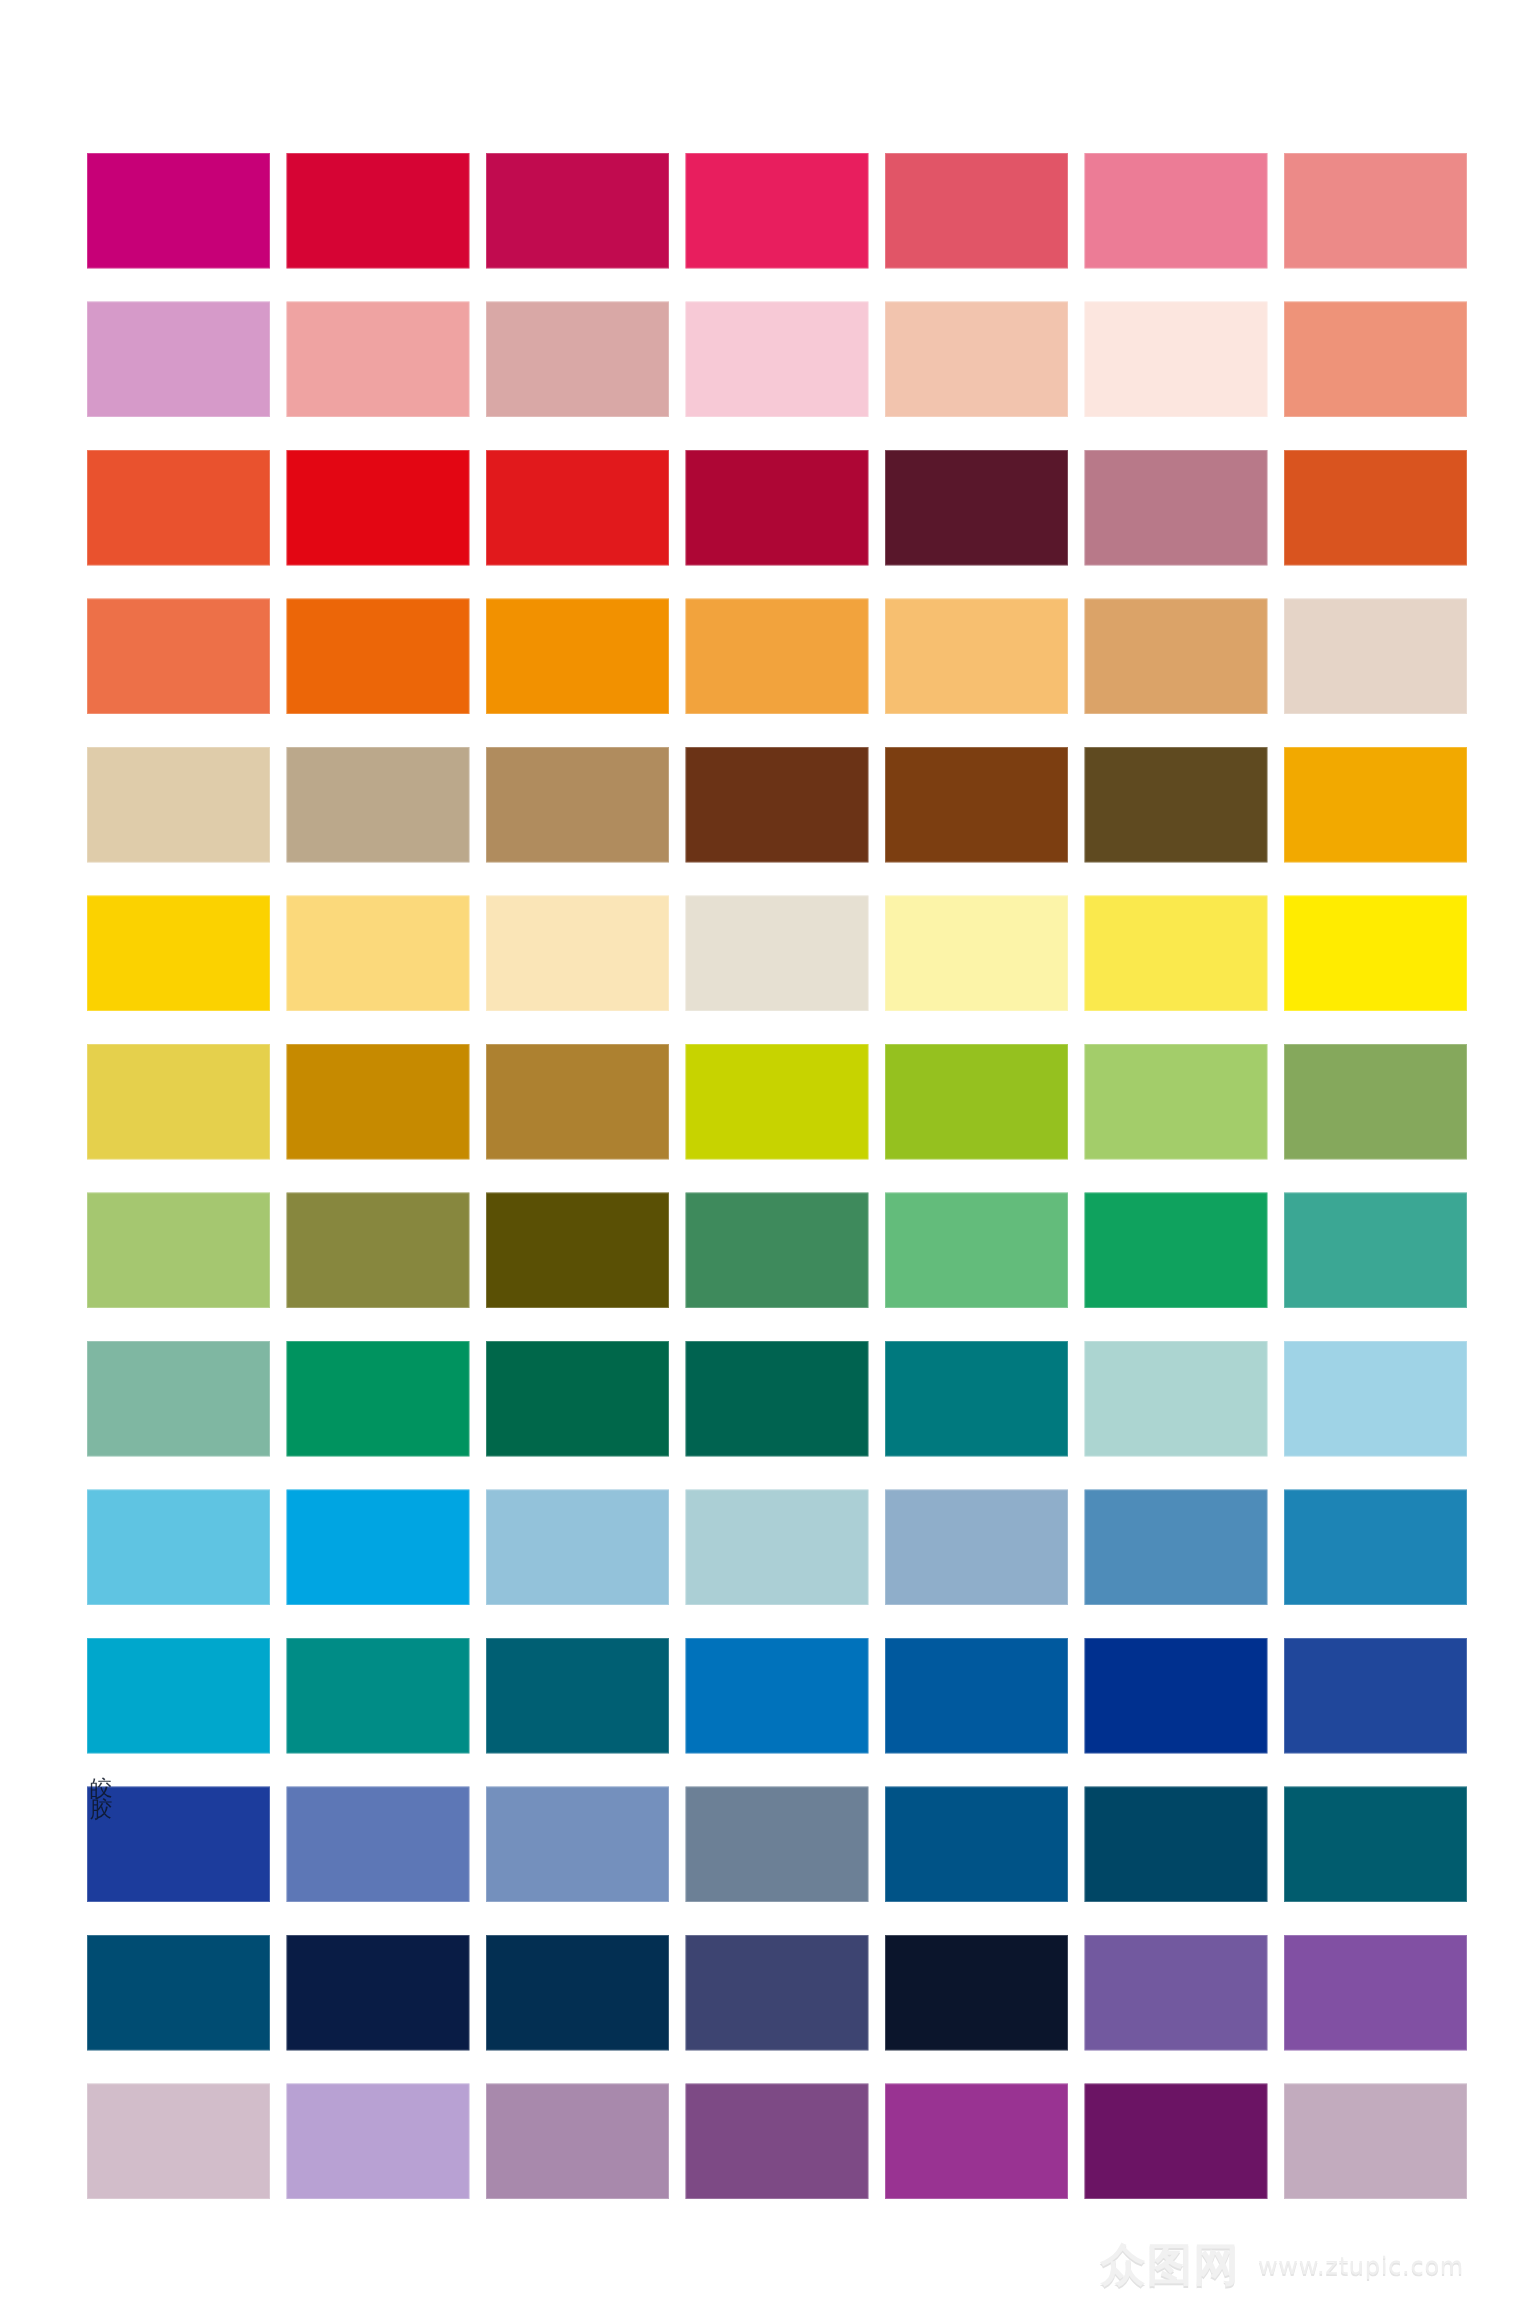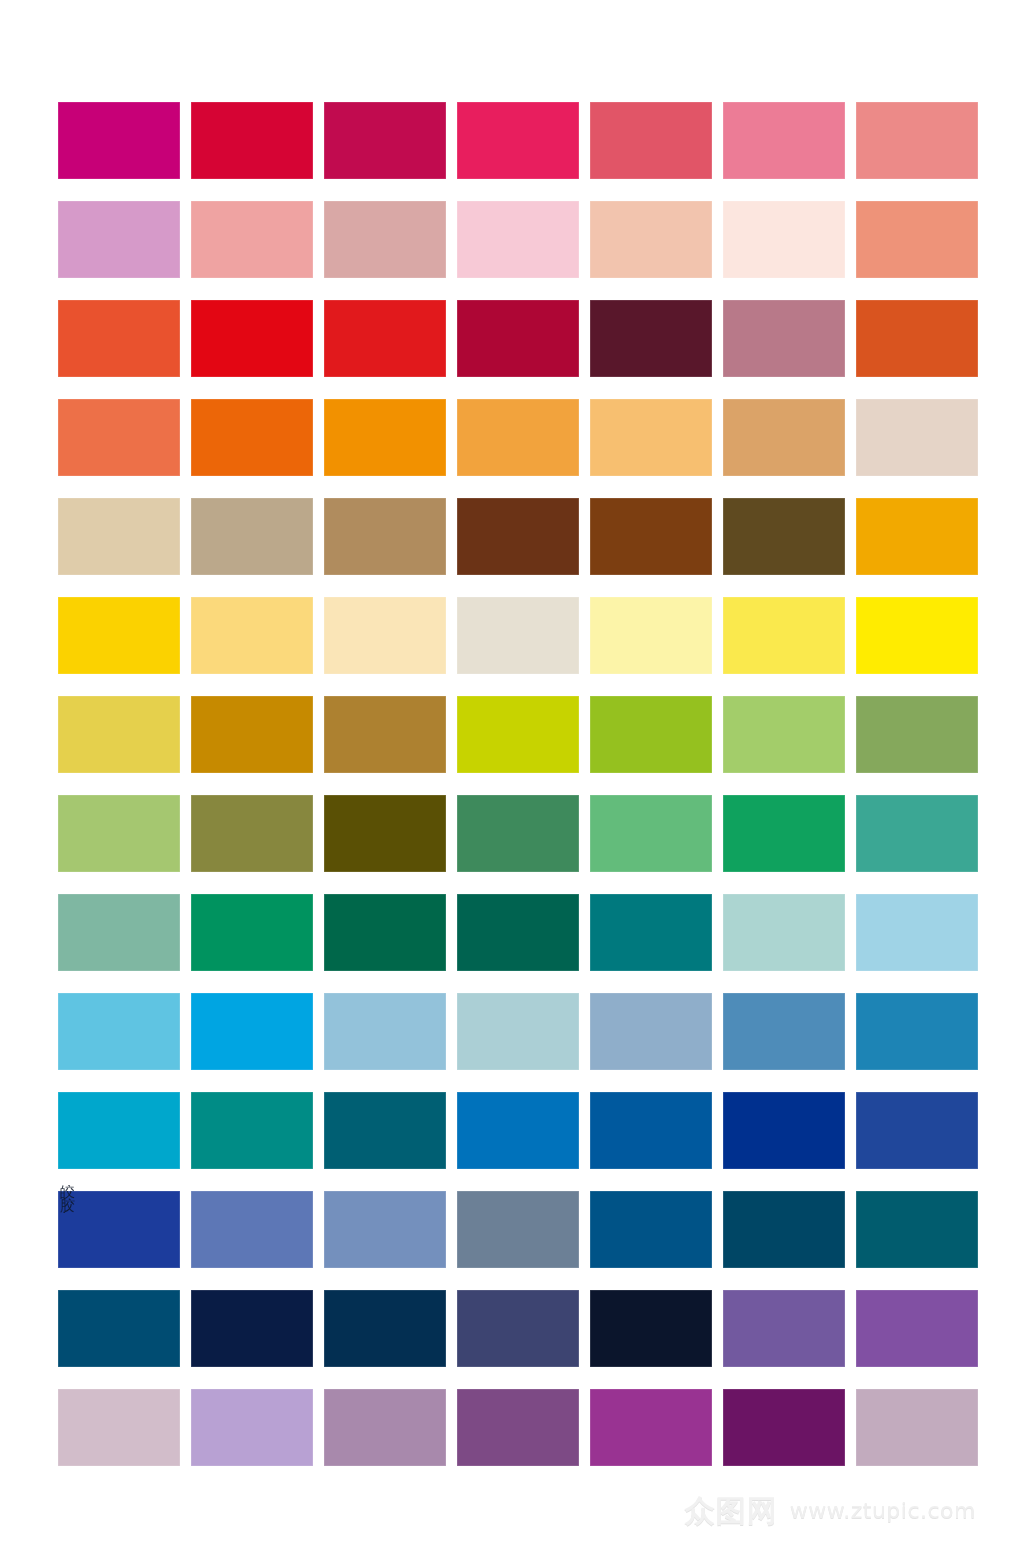--- a/index.html
+++ b/index.html
@@ -86,21 +86,21 @@
     font-size: 30px;
     font-weight: bold;
     letter-spacing: 1px;
     color: #f1f1f1;
     text-shadow: 0 1px 0 #e2e2e2, 0 -1px 0 #ffffff;
     line-height: 1;
   }
 
   #watermark-url {
     font-family: "DejaVu Sans", sans-serif;
-    font-size: 22px;
+    font-size: 16px;
     color: #efefef;
     text-shadow: 0 1px 0 #e4e4e4;
     letter-spacing: 0.5px;
     line-height: 1;
   }
 </style>
 </head>
 <body>
 
 <div id="palette-sheet">

